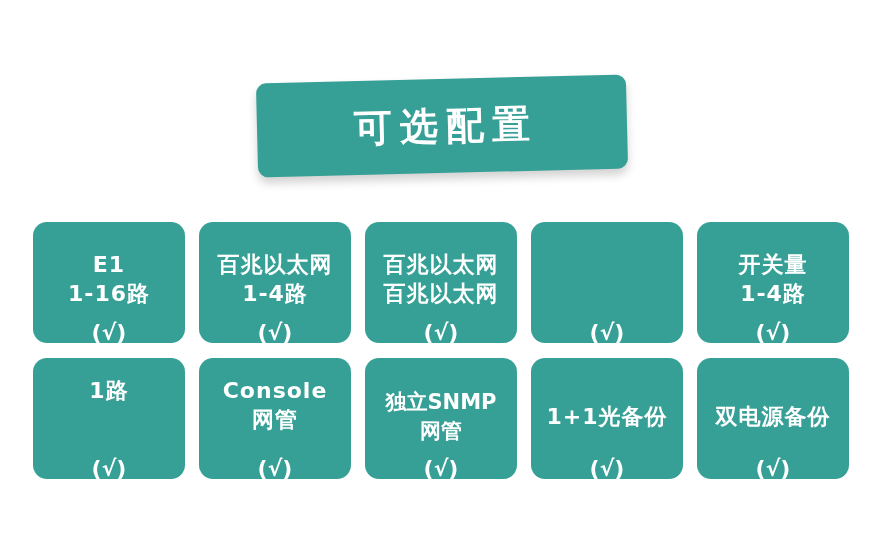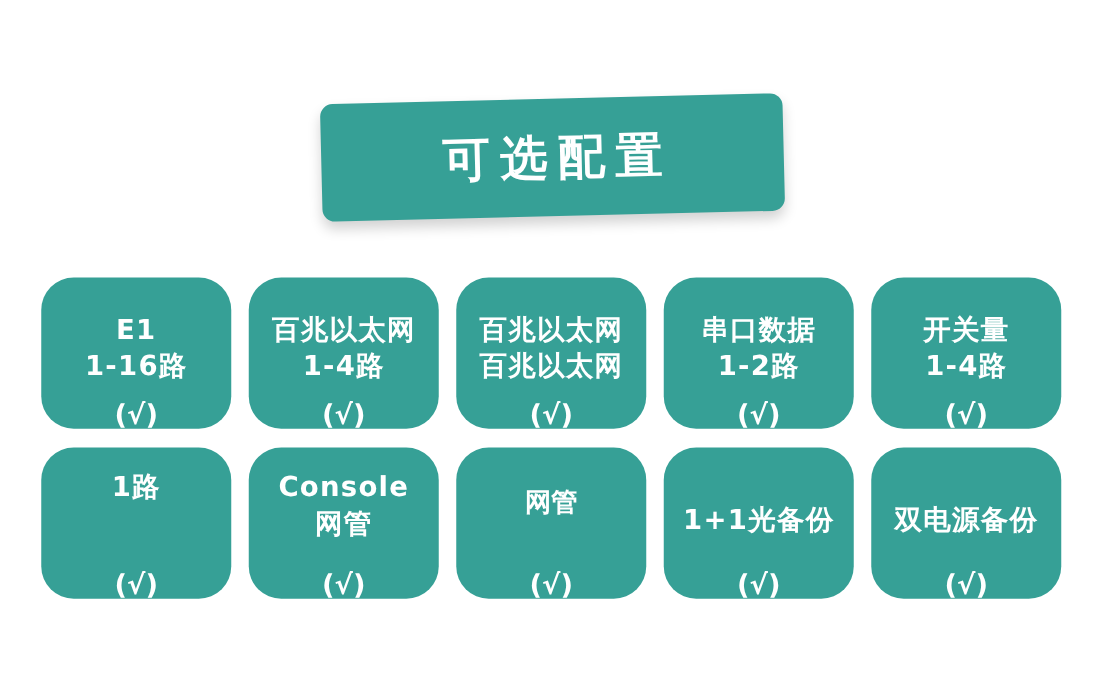--- a/index.html
+++ b/index.html
@@ -18,21 +18,21 @@
     color: #ffffff; font-size: 38px; font-weight: bold; letter-spacing: 8px;
     padding-left: 8px;
   }
   .grid {
     position: absolute; left: 33px; top: 222px;
     display: grid; grid-template-columns: repeat(5, 152px);
     grid-template-rows: 121px 121px;
     column-gap: 14px; row-gap: 15px;
   }
   .card {
-    background: #36a096; border-radius: 26px; color: #ffffff;
+    background: #36a096; border-radius: 14px; color: #ffffff;
     position: relative; overflow: hidden;
     display: flex; flex-direction: column; align-items: center;
   }
   .card .lines {
     position: absolute; left: 0; right: 0; top: 28px;
     display: flex; flex-direction: column; align-items: center;
   }
   .card .line {
     font-size: 22px; font-weight: bold; line-height: 29px; white-space: nowrap;
     letter-spacing: 1px;
@@ -71,24 +71,20 @@
 
   <div class="card">
     <div class="lines">
       <span class="line">百兆以太网</span>
       <span class="line">百兆以太网</span>
     </div>
     <span class="check">(√)</span>
   </div>
 
   <div class="card">
-    <div class="lines">
-      <span class="line">串口数据</span>
-      <span class="line">1-2路</span>
-    </div>
     <span class="check">(√)</span>
   </div>
 
   <div class="card">
     <div class="lines">
       <span class="line">开关量</span>
       <span class="line">1-4路</span>
     </div>
     <span class="check">(√)</span>
   </div>
@@ -103,20 +99,21 @@
   <div class="card r2">
     <div class="lines">
       <span class="line">Console</span>
       <span class="line">网管</span>
     </div>
     <span class="check">(√)</span>
   </div>
 
   <div class="card r2 snmp">
     <div class="lines" style="top:30px;">
+      <span class="line">独立SNMP</span>
       <span class="line">网管</span>
     </div>
     <span class="check">(√)</span>
   </div>
 
   <div class="card single">
     <div class="lines">
       <span class="line">1+1光备份</span>
     </div>
     <span class="check">(√)</span>

